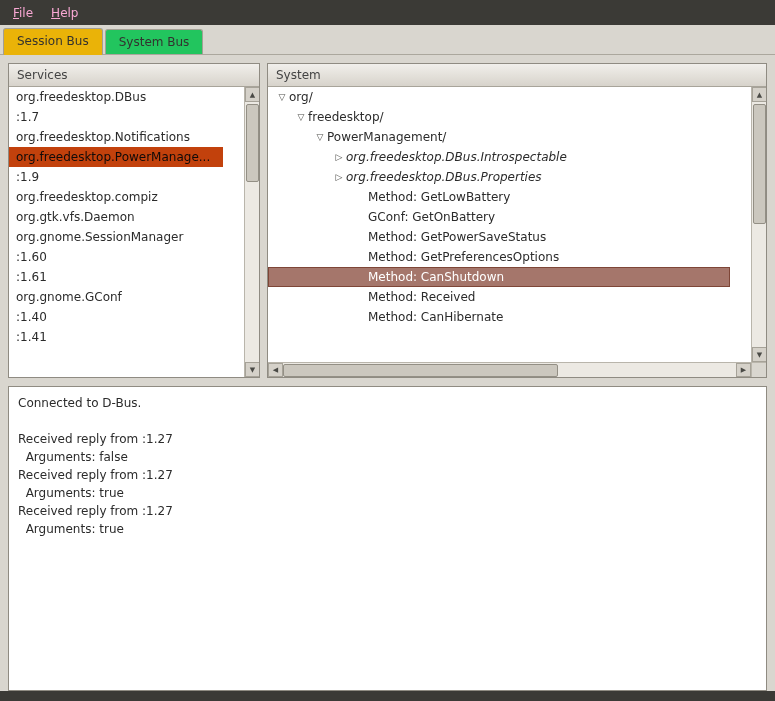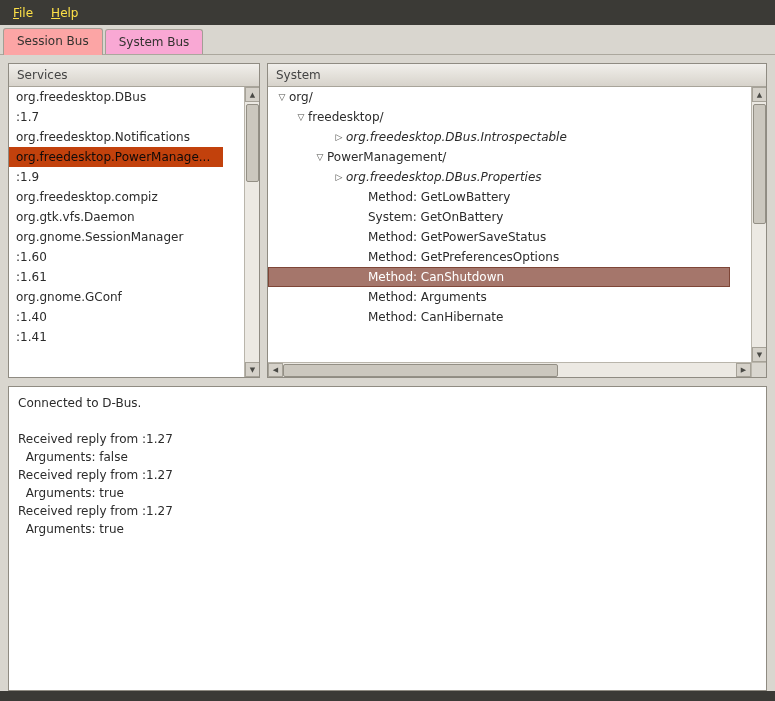--- a/index.html
+++ b/index.html
@@ -7,38 +7,38 @@
   body {
     width:775px; height:701px; overflow:hidden;
     background:#d9d6cf;
     font-family:"DejaVu Sans","Liberation Sans",sans-serif;
     font-size:12px; color:#2b2b2b;
   }
   .window { width:775px; height:701px; display:flex; flex-direction:column; }
 
   
   .menubar {
-    height:25px; flex:none; background:#3b3a36; color:#fde047;
+    height:25px; flex:none; background:#3b3a36; color:#f9a8d4;
     display:flex; align-items:center; padding-left:4px;
   }
   .menu-item { display:inline-block; padding:4px 9px; cursor:default; }
   .menu-item::first-letter { text-decoration:underline; }
 
   
   .tabbar {
     height:30px; flex:none; display:flex; align-items:flex-end;
     padding-left:3px; border-bottom:1px solid #aba79d; background:#d9d6cf;
   }
   .tab {
     padding:5px 13px 5px; margin-right:2px;
     border:1px solid #a39f95; border-bottom:none;
     border-radius:3px 3px 0 0; color:#33322f; cursor:default;
   }
-  .tab.active { background:#fca5a5; position:relative; top:1px; padding-bottom:7px; }
-  .tab.inactive { background:#f9a8d4; }
+  .tab.active { background:#eab308; position:relative; top:1px; padding-bottom:7px; }
+  .tab.inactive { background:#22c55e; }
 
   
   .panes { display:flex; gap:7px; margin:8px 8px 0 8px; height:315px; flex:none;justify-content:space-between; }
   .pane { background:#ffffff; border:1px solid #8f8b82; display:flex; flex-direction:column; overflow:hidden; }
   .services-pane { width:252px; flex:none; }
   .methods-pane { flex:1; }
   .pane-header {
     height:23px; flex:none; display:flex; align-items:center; padding:0 8px;
     background:linear-gradient(#f1efeb,#d7d3cb); border-bottom:1px solid #a8a49a;
     color:#434343;
@@ -137,49 +137,49 @@
       <div class="pane-body">
         <div class="list-area">
           <div class="trow lvl0">
             <span class="exp exp-open"></span>
             <span class="tlabel">org/</span>
           </div>
           <div class="trow lvl1">
             <span class="exp exp-open"></span>
             <span class="tlabel">freedesktop/</span>
           </div>
+          <div class="trow lvl2">
+            <span class="exp exp-open"></span>
+            <span class="tlabel">PowerManagement/</span>
+          </div>
           <div class="trow lvl3 italic">
             <span class="exp exp-closed"></span>
             <span class="tlabel">org.freedesktop.DBus.Introspectable</span>
           </div>
-          <div class="trow lvl2">
-            <span class="exp exp-open"></span>
-            <span class="tlabel">PowerManagement/</span>
-          </div>
           <div class="trow lvl3 italic">
             <span class="exp exp-closed"></span>
             <span class="tlabel">org.freedesktop.DBus.Properties</span>
           </div>
           <div class="trow lvl4">
             <span class="tlabel">Method: GetLowBattery</span>
           </div>
           <div class="trow lvl4">
-            <span class="tlabel">System: GetOnBattery</span>
+            <span class="tlabel">GConf: GetOnBattery</span>
           </div>
           <div class="trow lvl4">
             <span class="tlabel">Method: GetPowerSaveStatus</span>
           </div>
           <div class="trow lvl4">
             <span class="tlabel">Method: GetPreferencesOptions</span>
           </div>
           <div class="trow lvl4 selected">
             <span class="tlabel">Method: CanShutdown</span>
           </div>
           <div class="trow lvl4">
-            <span class="tlabel">Method: Arguments</span>
+            <span class="tlabel">Method: Received</span>
           </div>
           <div class="trow lvl4">
             <span class="tlabel">Method: CanHibernate</span>
           </div>
         </div>
         <div class="vscroll">
           <div class="sb-step">▲</div>
           <div class="sb-thumb-v" style="height:120px;"></div>
           <div class="sb-spacer"></div>
           <div class="sb-step">▼</div>

